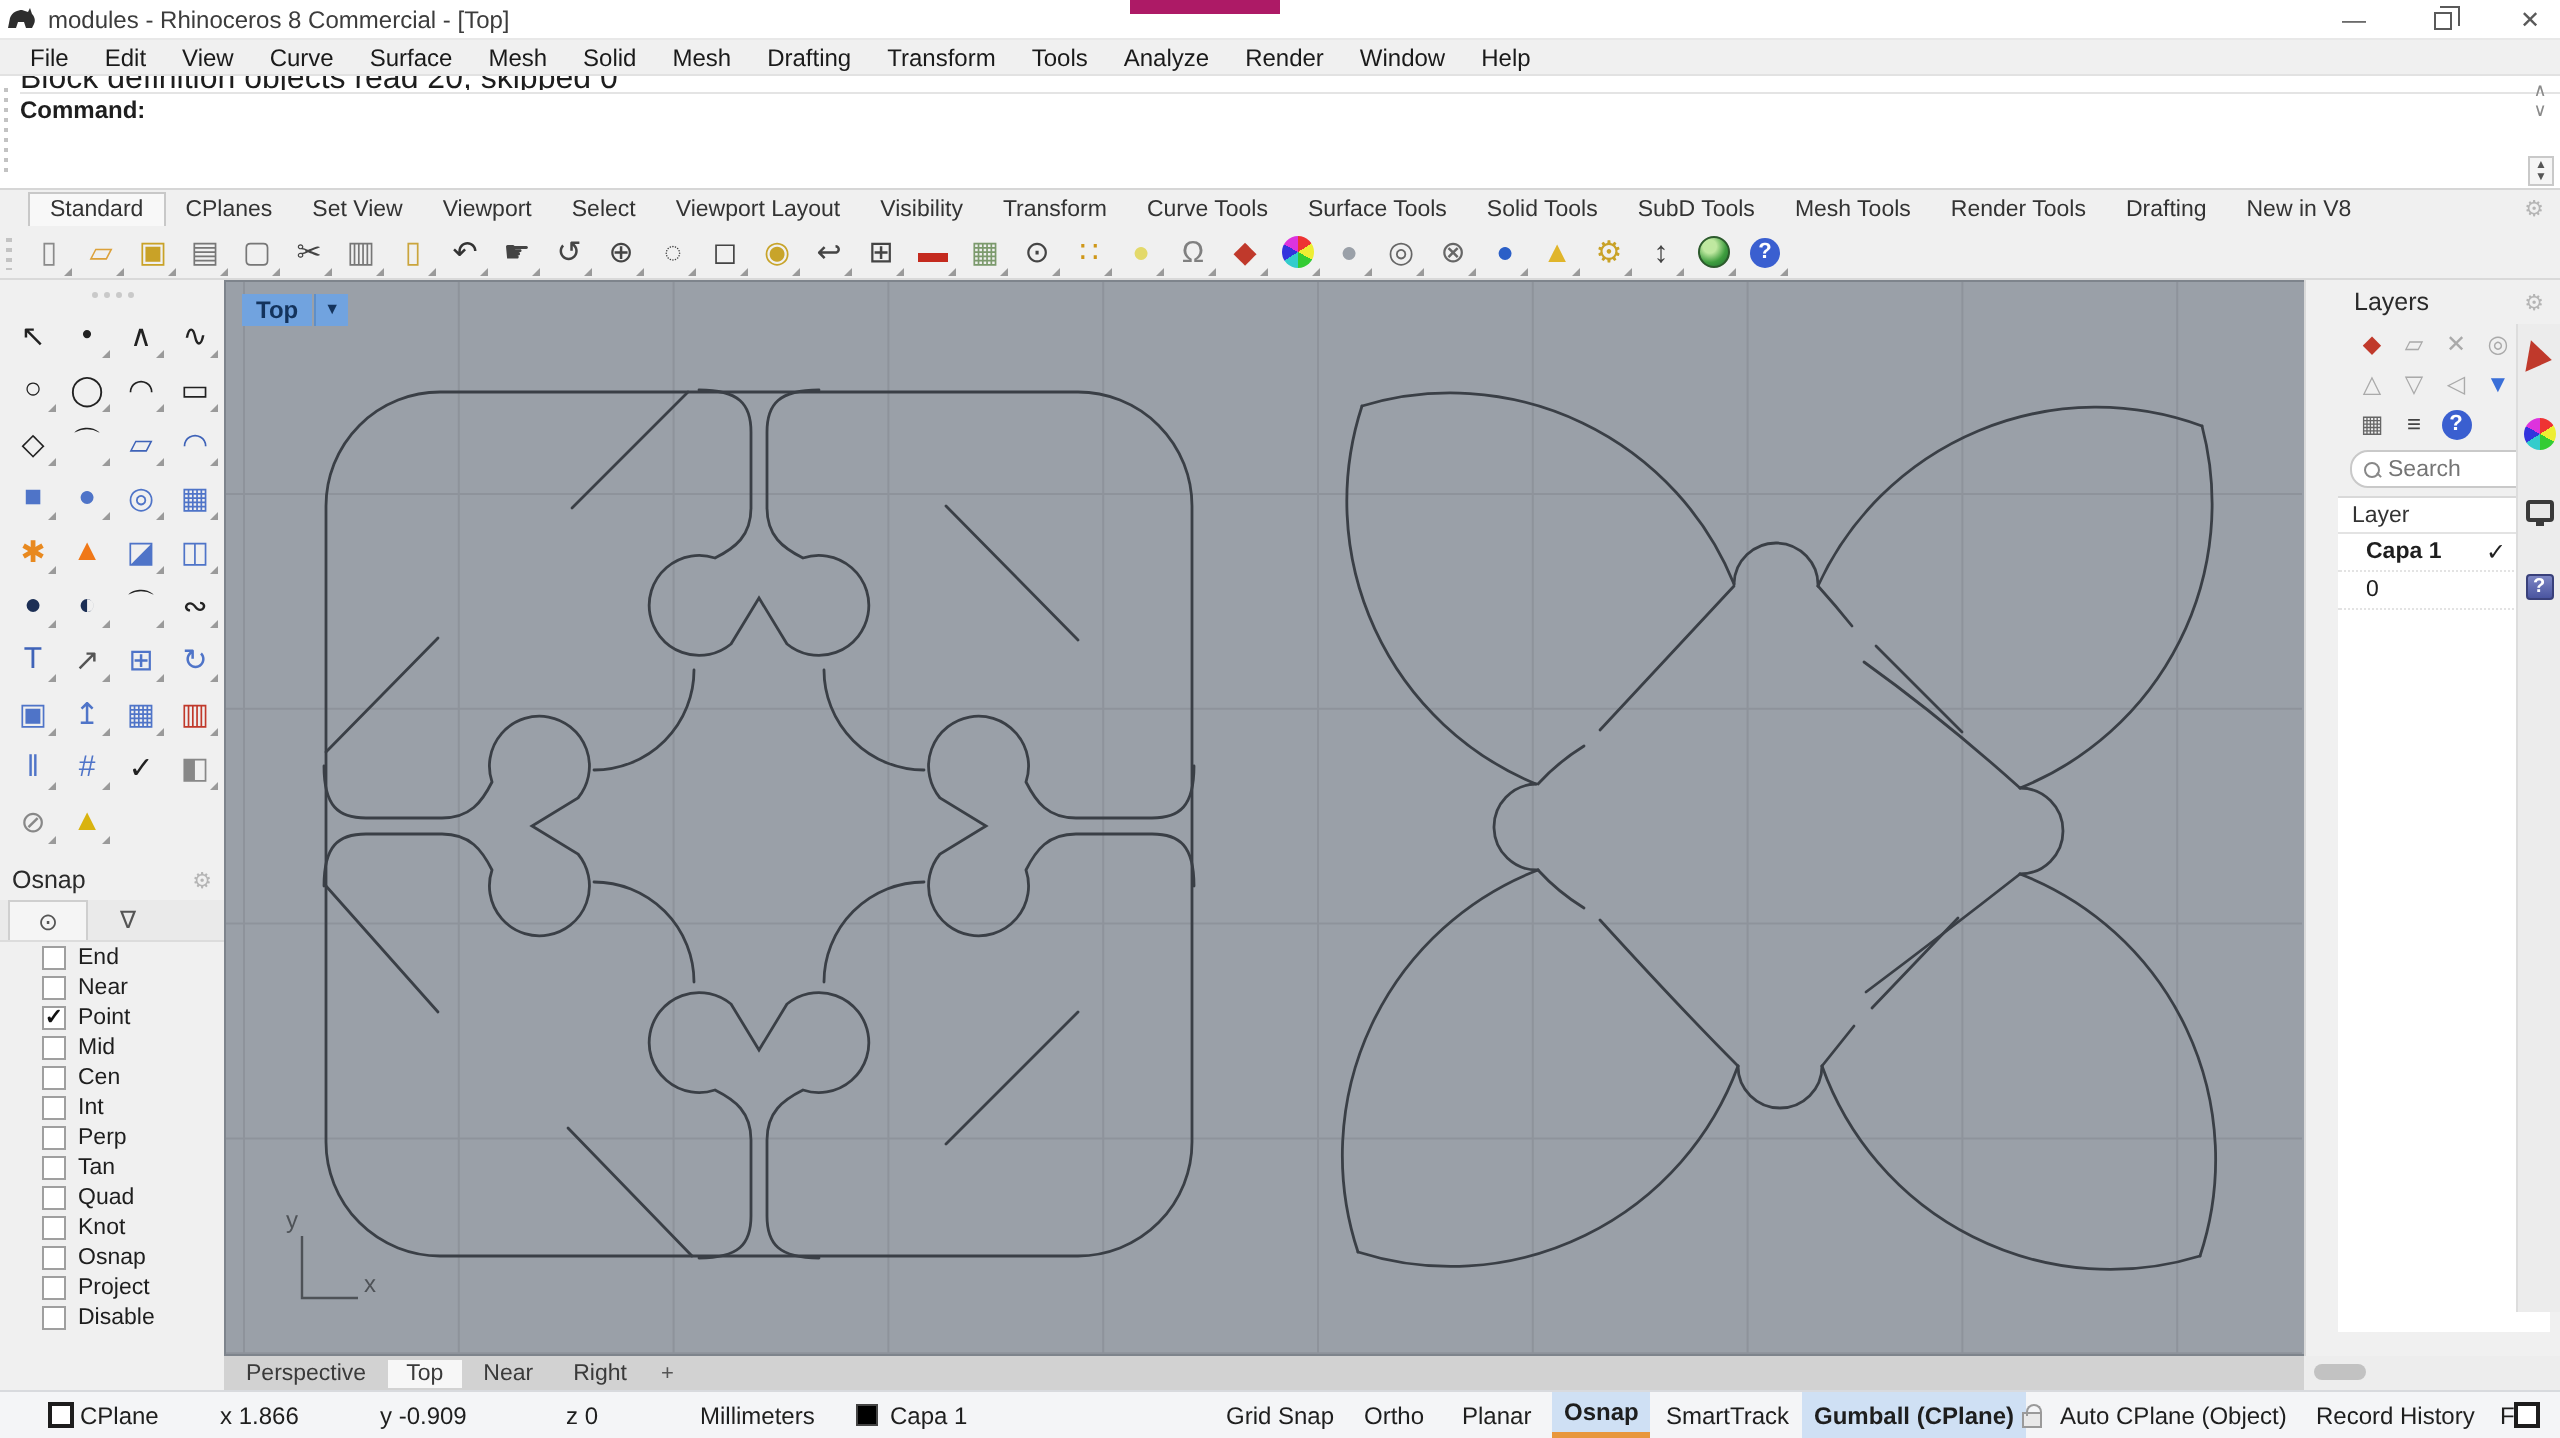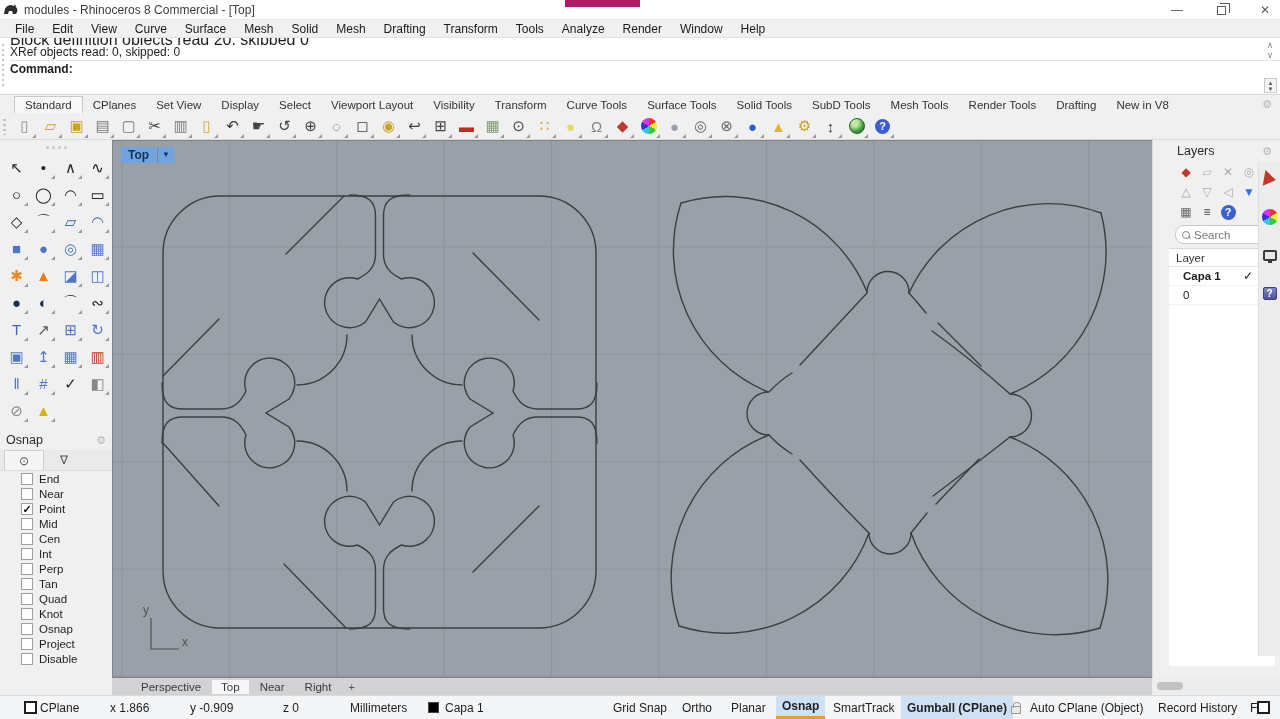--- a/index.html
+++ b/index.html
@@ -95,21 +95,21 @@
   .rp-strip { position:absolute; right:0; top:22px; width:22px; height:494px; background:#ececec; border-left:1px solid #dddddd; display:flex; flex-direction:column; align-items:center; padding-top:8px; gap:20px; }
   .strip-tab { width:18px; height:18px; display:flex; align-items:center; justify-content:center; font-size:13px; }
   .icon-monitor { width:14px; height:11px; border:2px solid #3a3a3a; border-radius:2px; background:#e8e8e8; position:relative; }
   .icon-monitor::after { content:""; position:absolute; left:3px; bottom:-4px; width:4px; height:2px; background:#3a3a3a; }
   .icon-helpsq { width:14px; height:13px; background:linear-gradient(#7d86c4,#4a55a0); border:1px solid #39407a; color:#fff; font-size:10px; font-weight:bold; display:flex; align-items:center; justify-content:center; border-radius:2px; }
   .icon-wedge { width:0; height:0; border-left:8px solid transparent; border-right:8px solid transparent; border-bottom:12px solid #c0392b; position:relative; transform:rotate(100deg); }
 
   
   .vptabs-row { height:17px; display:flex; }
   .vptabs-left { width:112px; background:#f0f0f0; }
-  .vptabs { width:1040px; background:#d2d2d2; display:flex; align-items:center; padding-left:20px; gap:2px; }
+  .vptabs { width:1040px; background:#d2d2d2; display:flex; align-items:center; padding-left:2px; gap:2px; }
   .vptab { padding:1px 9px; font-size:11.5px; color:#3a3a3a; }
   .vptab.active { background:#f7f7f7; }
   .vptab-plus { color:#555; font-size:11px; padding-left:6px; }
   .vptabs-right { width:128px; background:#ededed; position:relative; }
   .hscroll-thumb { position:absolute; left:5px; top:4px; width:26px; height:8px; background:#c2c2c2; border-radius:4px; }
 
   
   .statusbar { height:24px; background:#f4f5f7; border-top:1px solid #d8dade; position:relative; font-size:12px; color:#1e1e1e; }
   .sb-i { position:absolute; top:0; height:23px; display:flex; align-items:center; white-space:nowrap; }
   .sb-hl { background:#cfe0f4; padding:0 6px; }
@@ -154,37 +154,36 @@
     <span class="menu-item">Render</span>
     <span class="menu-item">Window</span>
     <span class="menu-item">Help</span>
   </div>
 
 <div class="command">
   <div class="cmd-grip"></div>
   <div class="cmd-clip">
       <span>Block definition objects read 20, skipped 0</span>
     </div>
-  <div class="cmd-line">XRef objects read: 0, skipped: 0</div>
   <div class="cmd-prompt">Command:</div>
   <div class="cmd-scroll">
     <span>∧</span>
     <span>∨</span>
   </div>
   <div class="cmd-spin">
       <span>▲</span>
       <span>▼</span>
     </div>
 </div>
 
 <div class="tabrow">
   <span class="tab active">Standard</span>
     <span class="tab">CPlanes</span>
     <span class="tab">Set View</span>
-    <span class="tab">Display</span>
+    <span class="tab">Viewport</span>
     <span class="tab">Select</span>
     <span class="tab">Viewport Layout</span>
     <span class="tab">Visibility</span>
     <span class="tab">Transform</span>
     <span class="tab">Curve Tools</span>
     <span class="tab">Surface Tools</span>
     <span class="tab">Solid Tools</span>
     <span class="tab">SubD Tools</span>
     <span class="tab">Mesh Tools</span>
     <span class="tab">Render Tools</span>

